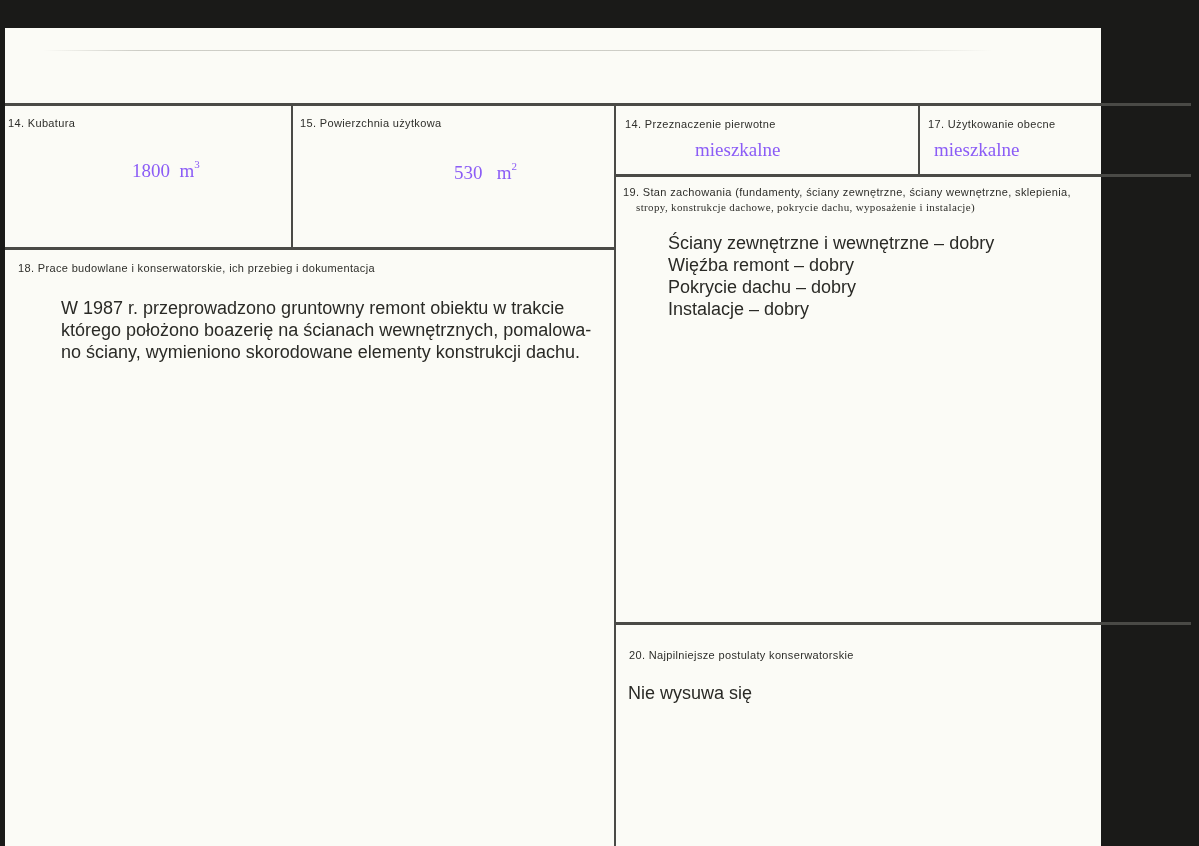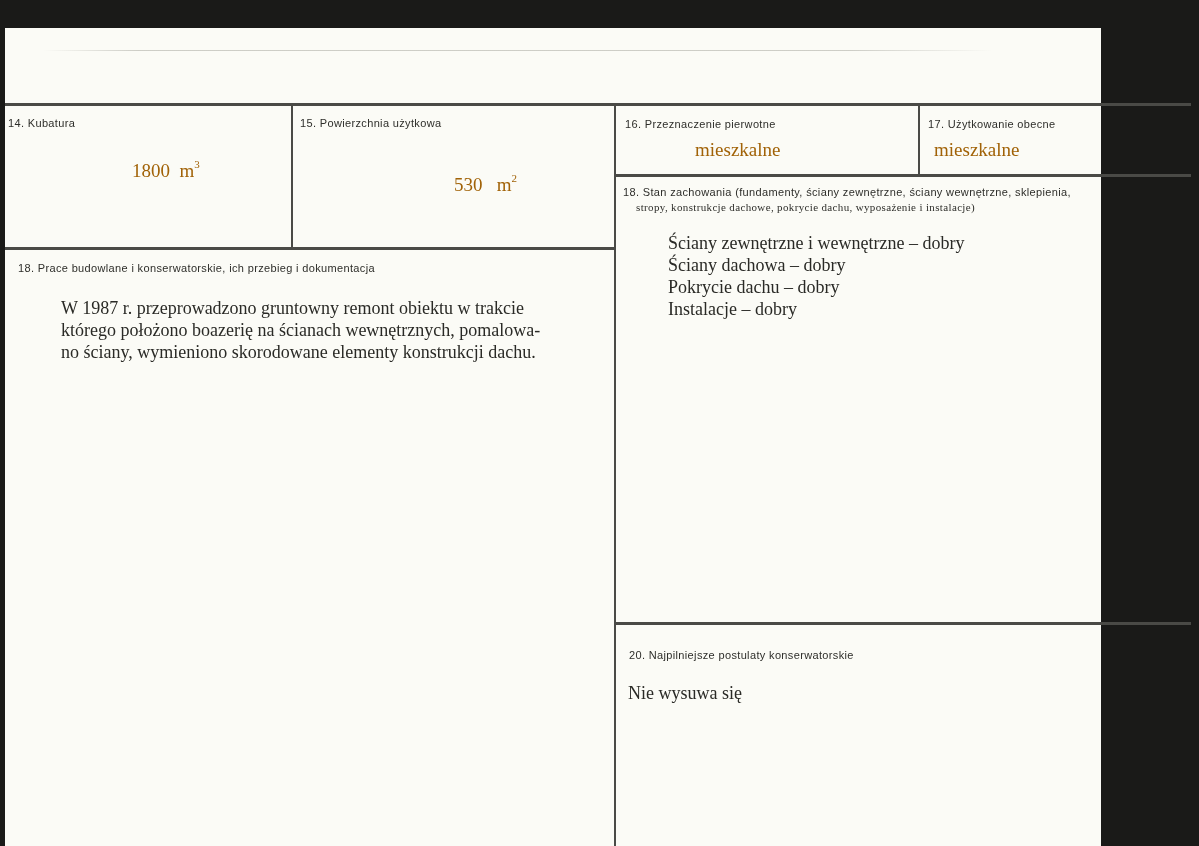--- a/index.html
+++ b/index.html
@@ -42,32 +42,32 @@
       font-family: "Liberation Sans", sans-serif;
       font-size: 11px;
       color: #2e2e2a;
       letter-spacing: 0.35px;
       white-space: nowrap;
       line-height: 14px;
     }
     .value {
       position: absolute;
       font-family: "Liberation Serif", serif;
-      color: #a16207;
+      color: #8b5cf6;
       white-space: nowrap;
     }
     .value sup {
       font-size: 11px;
       vertical-align: 9px;
       line-height: 0;
     }
     .big { font-size: 19px; }
     .para {
       position: absolute;
-      font-family: Liberation Serif, serif;
+      font-family: Liberation Sans, sans-serif;
       font-size: 18px;
       line-height: 22px;
       color: #2a2a26;
       white-space: nowrap;
     }
     .list-line {
       display: block;
     }
   </style>
 </head>
@@ -86,36 +86,36 @@
   <div class="vline" style="left:609px; top:76px; height:762px;"></div>
   <div class="vline" style="left:913px; top:76px; height:72px;"></div>
 
   <div class="label" style="left:3px; top:88px;">14. Kubatura</div>
   <div class="value big" style="left:127px; top:132px;">
     <span>1800</span>&nbsp;
     <span>m</span><sup>3</sup>
   </div>
 
   <div class="label" style="left:295px; top:88px;">15. Powierzchnia użytkowa</div>
-  <div class="value big" style="left:449px; top:146px;">
+  <div class="value big" style="left:449px; top:134px;">
     <span>530</span>&nbsp;&nbsp;
     <span>m</span><sup>2</sup>
   </div>
 
-  <div class="label" style="left:620px; top:89px;">16. Przeznaczenie pierwotne</div>
+  <div class="label" style="left:620px; top:89px;">14. Przeznaczenie pierwotne</div>
   <div class="value big" style="left:690px; top:111px;">mieszkalne</div>
 
   <div class="label" style="left:923px; top:89px;">17. Użytkowanie obecne</div>
   <div class="value big" style="left:929px; top:111px;">mieszkalne</div>
 
-  <div class="label" style="left:618px; top:157px;">18. Stan zachowania (fundamenty, ściany zewnętrzne, ściany wewnętrzne, sklepienia,</div>
+  <div class="label" style="left:618px; top:157px;">19. Stan zachowania (fundamenty, ściany zewnętrzne, ściany wewnętrzne, sklepienia,</div>
   <div class="label" style="left:631px; top:172px;font-family:Liberation Serif, serif;">stropy, konstrukcje dachowe, pokrycie dachu, wyposażenie i instalacje)</div>
   <div class="para" style="left:663px; top:204px;">
     <span class="list-line">Ściany zewnętrzne i wewnętrzne – dobry</span>
-    <span class="list-line">Ściany dachowa – dobry</span>
+    <span class="list-line">Więźba remont – dobry</span>
     <span class="list-line">Pokrycie dachu – dobry</span>
     <span class="list-line">Instalacje – dobry</span>
   </div>
 
   <div class="label" style="left:13px; top:233px;">18. Prace budowlane i konserwatorskie, ich przebieg i dokumentacja</div>
   <div class="para" style="left:56px; top:269px;">
     <span class="list-line">W 1987 r. przeprowadzono gruntowny remont obiektu w trakcie</span>
     <span class="list-line">którego położono boazerię na ścianach wewnętrznych, pomalowa-</span>
     <span class="list-line">no ściany, wymieniono skorodowane elementy konstrukcji dachu.</span>
   </div>

